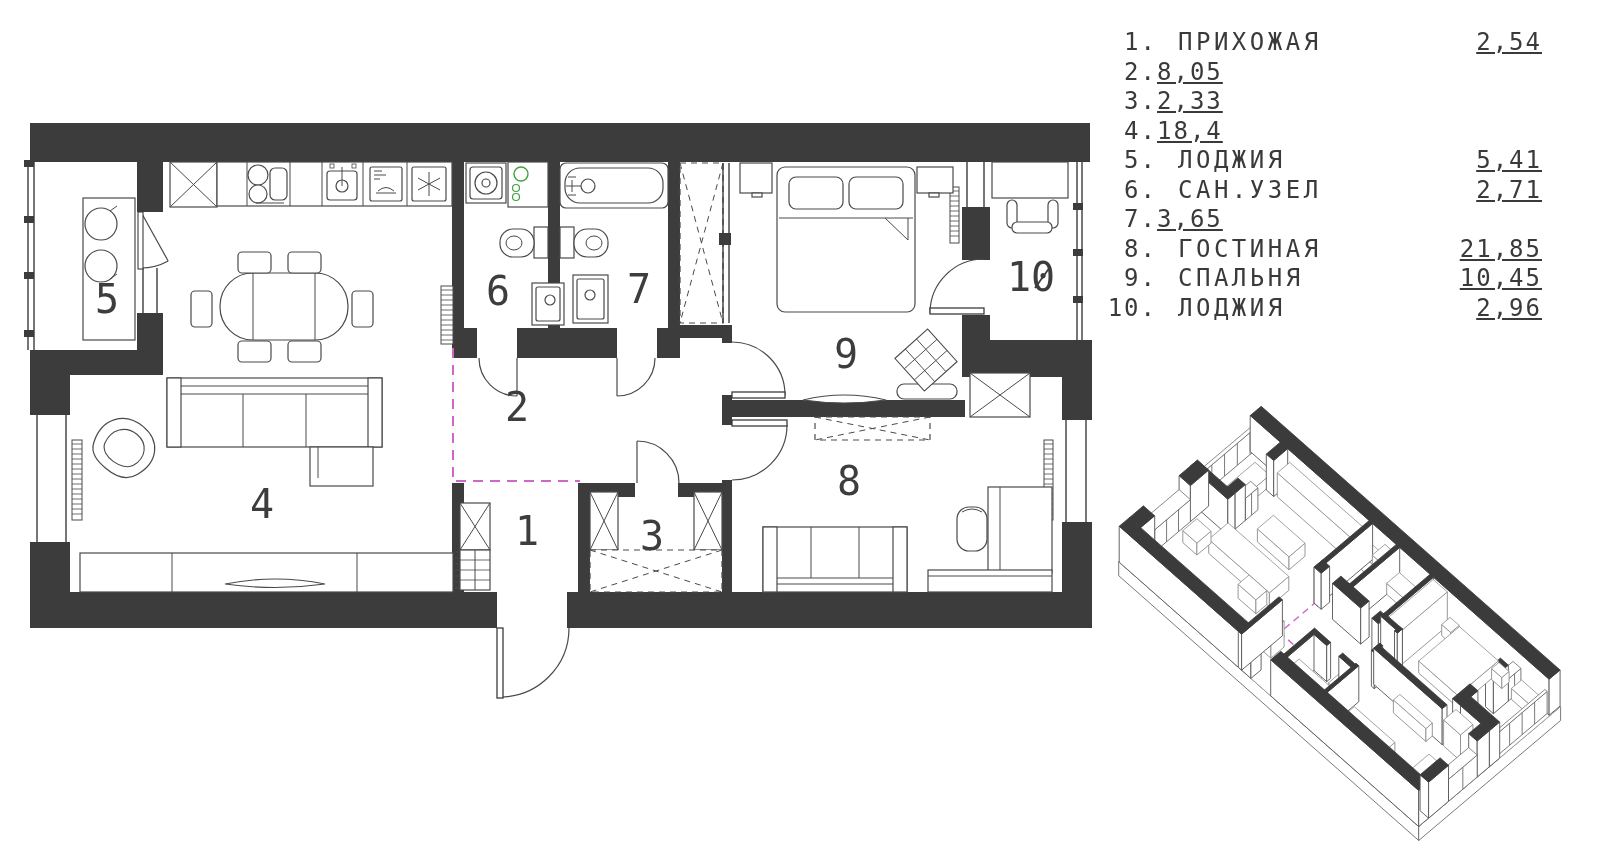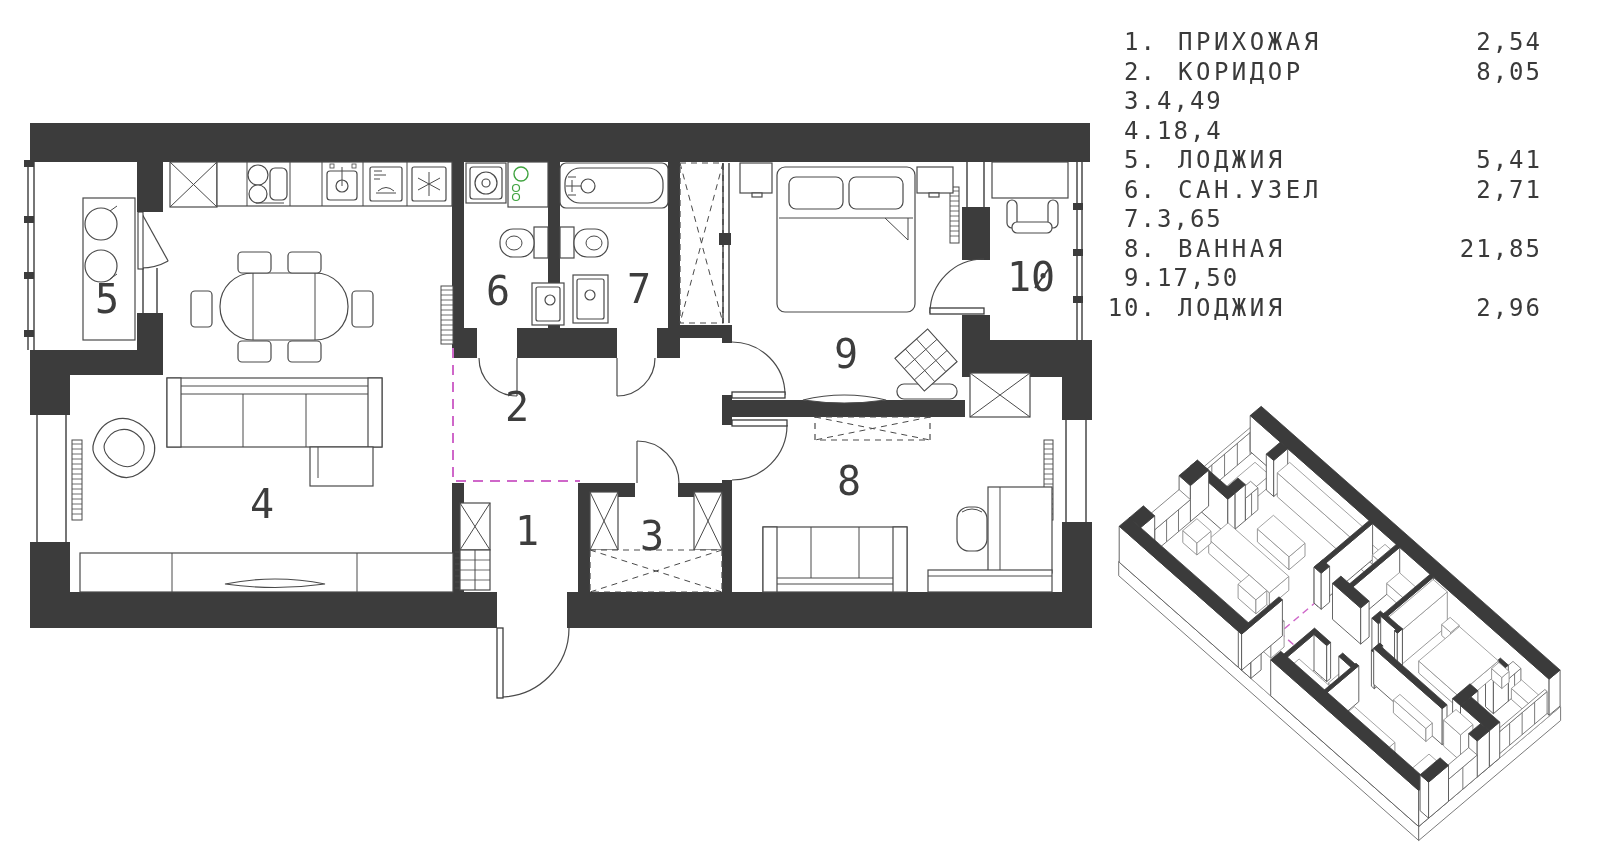--- a/index.html
+++ b/index.html
@@ -2,21 +2,21 @@
 <html><head>
 <meta charset="utf-8">
 <style>
   html,body{margin:0;padding:0;background:#fff;width:1600px;height:862px;font-family:"DejaVu Sans Mono",monospace;}
   #stage{position:relative;width:1600px;height:862px;overflow:hidden;background:#fff;}
   svg{position:absolute;left:0;top:0;}
   #legend{position:absolute;left:1058px;top:28px;width:484px;color:#3a3a3a;}
   .lrow{display:flex;height:29.5px;font-size:24px;line-height:29.5px;}
   .lnum{width:99px;text-align:right;letter-spacing:2px;white-space:pre;}
   .lname{flex:1;padding-left:21px;letter-spacing:3.5px;}
-  .larea{text-align:left;letter-spacing:2px;}
+  .larea{text-align:left;letter-spacing:2px;text-decoration:underline;}
   text.rn{font-family:"DejaVu Sans Mono",monospace;font-size:40px;fill:#3d3d3d;}
 </style>
 </head>
 <body>
 
 <div id="stage">
   <svg id="plan" width="1600" height="862" viewBox="0 0 1600 862">
     <g id="g2d">
         <rect x="30" y="123" width="1060" height="39" fill="#3c3c3c"></rect>
         <rect x="452" y="162" width="12" height="196" fill="#3c3c3c"></rect>
@@ -513,26 +513,25 @@
       </g>
   </svg>
   <div id="legend">
       <div class="lrow">
         <span class="lnum">1.</span>
         <span class="lname">ПРИХОЖАЯ</span>
         <span class="larea">2,54</span>
       </div>
       <div class="lrow">
         <span class="lnum">2.</span>
-        <span class="lname">КОРИДОР</span>
         <span class="larea">8,05</span>
       </div>
       <div class="lrow">
         <span class="lnum">3.</span>
-        <span class="larea">4,49</span>
+        <span class="larea">2,33</span>
       </div>
       <div class="lrow">
         <span class="lnum">4.</span>
         <span class="larea">18,4</span>
       </div>
       <div class="lrow">
         <span class="lnum">5.</span>
         <span class="lname">ЛОДЖИЯ</span>
         <span class="larea">5,41</span>
       </div>
@@ -540,26 +539,27 @@
         <span class="lnum">6.</span>
         <span class="lname">САН.УЗЕЛ</span>
         <span class="larea">2,71</span>
       </div>
       <div class="lrow">
         <span class="lnum">7.</span>
         <span class="larea">3,65</span>
       </div>
       <div class="lrow">
         <span class="lnum">8.</span>
-        <span class="lname">ВАННАЯ</span>
+        <span class="lname">ГОСТИНАЯ</span>
         <span class="larea">21,85</span>
       </div>
       <div class="lrow">
         <span class="lnum">9.</span>
-        <span class="larea">17,50</span>
+        <span class="lname">СПАЛЬНЯ</span>
+        <span class="larea">10,45</span>
       </div>
       <div class="lrow">
         <span class="lnum">10.</span>
         <span class="lname">ЛОДЖИЯ</span>
         <span class="larea">2,96</span>
       </div>
     </div>
 </div>
 
 </body></html>

